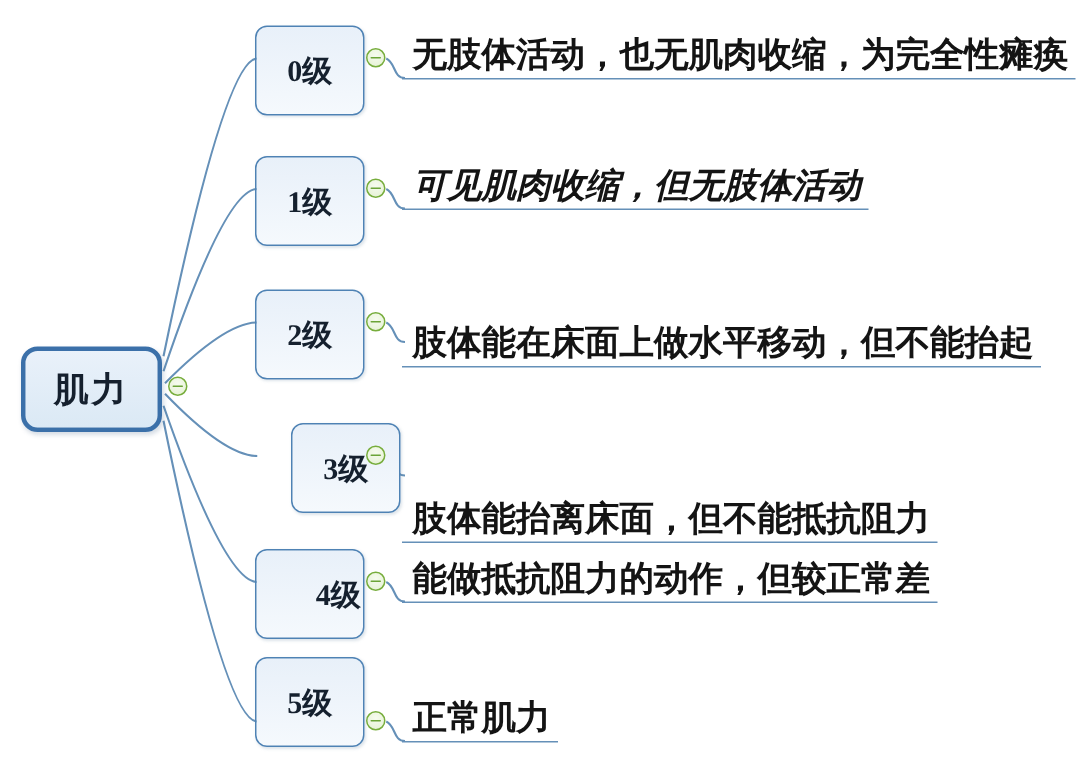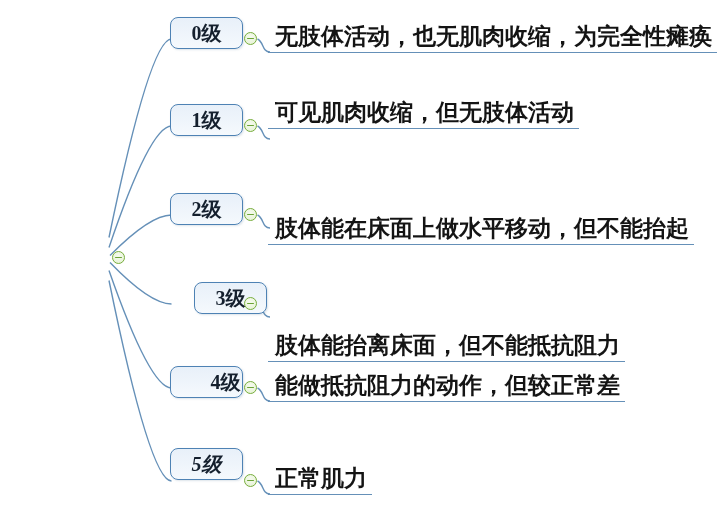--- a/index.html
+++ b/index.html
@@ -19,21 +19,21 @@
     border:3.5px solid #3b70a9;border-radius:11px;
     background:linear-gradient(180deg,#e9f1fa 0%,#dbe9f5 100%);
     box-shadow:1px 2px 3px rgba(90,120,150,.25);
     display:flex;align-items:center;justify-content:center;
   }
   .root-box .label{
     font-size:23px;font-weight:bold;color:#15202e;letter-spacing:2px;
   }
 
   .topic-box{
-    position:absolute;left:170px;width:73px;height:32px;
+    position:absolute;left:170px;width:73px;height:60px;
     box-sizing:border-box;
     border:1.6px solid #4e82b4;border-radius:8px;
     background:linear-gradient(180deg,#e8f0f9 0%,#f5f9fd 100%);
     box-shadow:1px 1px 2px rgba(100,130,160,.22);
     display:flex;align-items:center;justify-content:center;
   }
   .topic-box .label{font-size:20px;font-weight:bold;color:#15202e;}
 
   .desc{
     position:absolute;left:268px;
@@ -47,25 +47,25 @@
     position:absolute;width:13px;height:13px;
     box-sizing:border-box;
     border:1.4px solid #77ad3c;border-radius:50%;
     background:radial-gradient(circle at 50% 35%,#f6fbef 0%,#e4f1d2 100%);
     display:flex;align-items:center;justify-content:center;
   }
   .collapse .minus{width:7px;height:1.6px;background:#6ba437;border-radius:1px;}
 
   
   .r0 .topic-box{top:17px;}  .r0 .desc{top:24px;}  .r0 .collapse{top:32px;}
-  .r1 .topic-box{top:104px;} .r1 .desc{top:100px;} .r1 .collapse{top:119px;}
+  .r1 .topic-box{top:104px;} .r1 .desc{top:111px;font-style:italic;} .r1 .collapse{top:119px;}
   .r2 .topic-box{top:193px;font-family:Liberation Serif, serif;} .r2 .desc{top:188px;margin-top:28px;} .r2 .collapse{top:208px;}
   .r3 .topic-box{top:282px;margin-left:24px;} .r3 .desc{top:289px;margin-top:44px;} .r3 .collapse{top:297px;}
   .r4 .topic-box{top:366px;padding-left:38px;} .r4 .desc{top:373px;} .r4 .collapse{top:381px;}
-  .r5 .topic-box{top:448px;font-style:italic;} .r5 .desc{top:466px;} .r5 .collapse{top:474px;}
+  .r5 .topic-box{top:438px;} .r5 .desc{top:466px;} .r5 .collapse{top:474px;}
   .row .collapse{left:244px;}
   .root-collapse{left:112px;top:251px;}
 </style>
 </head>
 <body>
 
 <div class="canvas">
 
   <svg class="branches" viewBox="0 0 718 520">
     <path d="M109 237.5 Q150 39 171.5 39"></path>
@@ -75,20 +75,23 @@
     <path d="M109 270.5 Q150 388 171.5 388"></path>
     <path d="M109 280.5 Q150 481 171.5 481"></path>
     <path d="M257.5 39 C264 42 262 52 270 52"></path>
     <path d="M257.5 126 C264 129 262 139 270 139"></path>
     <path d="M257.5 215 C264 218 262 228 270 228"></path>
     <path d="M257.5 304 C264 307 262 317 270 317"></path>
     <path d="M257.5 388 C264 391 262 401 270 401"></path>
     <path d="M257.5 481 C264 484 262 494 270 494"></path>
   </svg>
 
+  <div class="root-box">
+    <span class="label">肌力</span>
+  </div>
   <div class="collapse root-collapse">
       <span class="minus"></span>
     </div>
 
   <div class="row r0">
     <div class="topic-box">
       <span class="label">0级</span>
     </div>
     <div class="collapse">
         <span class="minus"></span>

